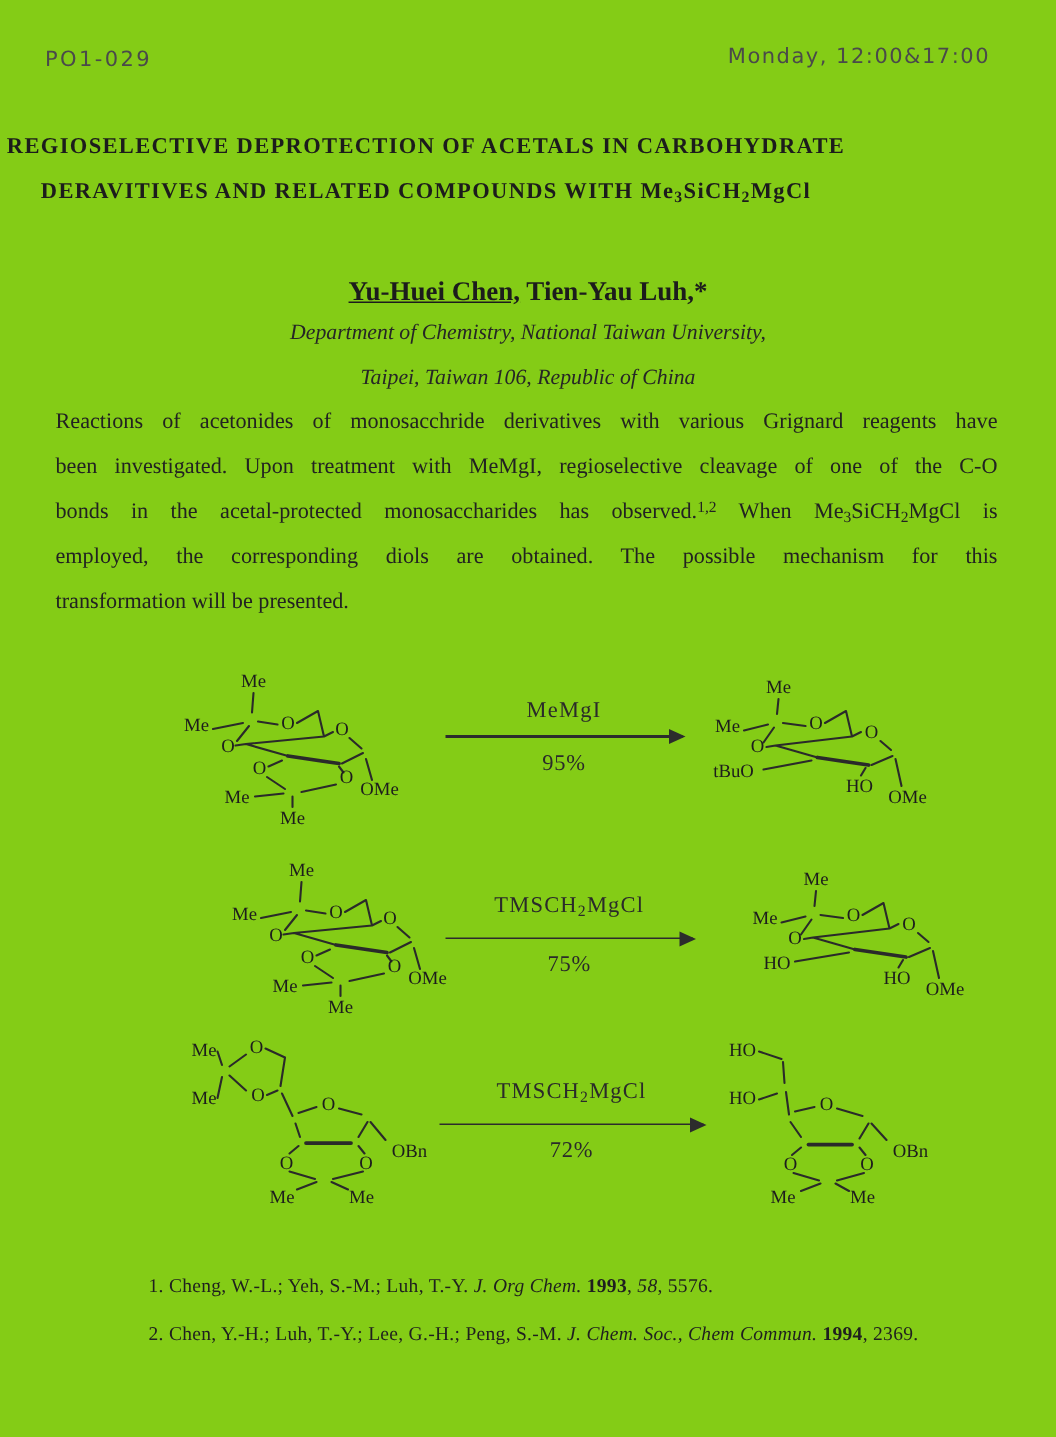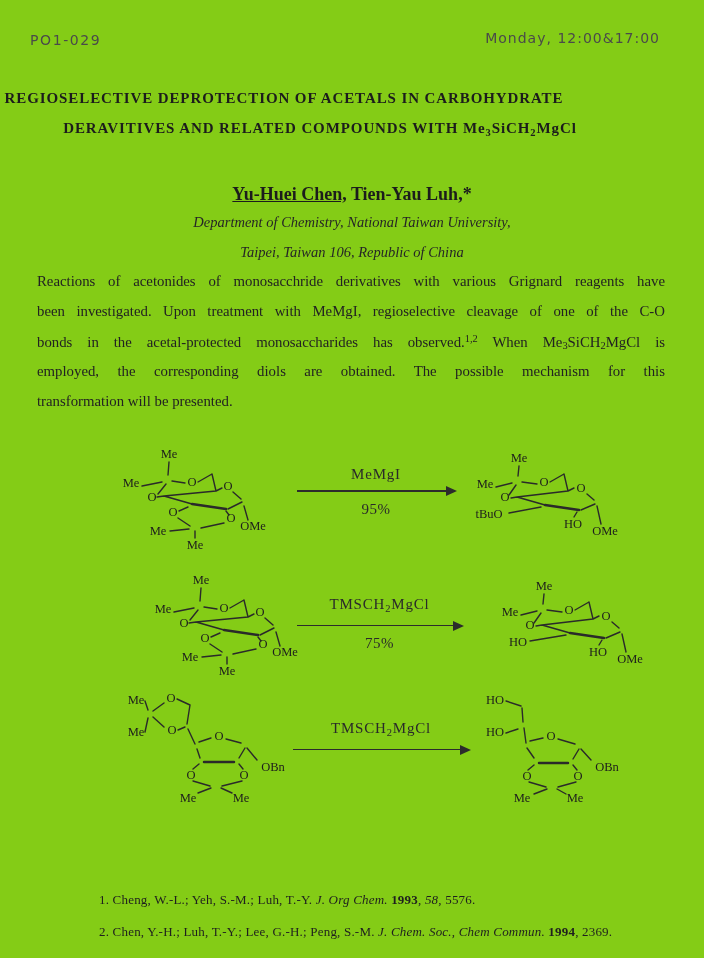--- a/index.html
+++ b/index.html
@@ -25,32 +25,32 @@
   .struct text{font-family:"Liberation Serif","DejaVu Serif",serif;font-size:12.5px;fill:#1d1d1d;}
   .struct path{stroke:#2a2a2a;stroke-width:1.4;fill:none;stroke-linecap:round;}
   .struct path.bold{stroke-width:2.5;}
   .arrow{position:absolute;text-align:center;color:#2a2a2a;}
   .reagent{font-size:15px;letter-spacing:0.8px;line-height:20px;padding-bottom:6px;}
   .shaft{height:1.8px;background:#2c2c2c;position:relative;}
   .head{position:absolute;right:-2px;top:50%;transform:translateY(-50%);width:0;height:0;
         border-left:11px solid #2c2c2c;border-top:5.5px solid transparent;border-bottom:5.5px solid transparent;}
   .yield{font-size:15px;padding-top:9px;letter-spacing:0.5px;}
   
-  .ref{left:99px;font-size:13px;color:#1f1f1f;letter-spacing:0.2px;margin-top:43px;}
+  .ref{left:99px;font-size:13px;color:#1f1f1f;letter-spacing:0.2px;}
 </style>
 </head>
 <body>
 
 <div id="page">
 
   <div class="abs hdr" style="left:30px;top:32px;">PO1-029</div>
   <div class="abs hdr" style="right:44px;top:30px;letter-spacing:1px;text-align:right;">Monday, 12:00&amp;17:00</div>
 
   <div class="abs title" style="top:90px;">REGIOSELECTIVE DEPROTECTION OF ACETALS IN CARBOHYDRATE</div>
-  <div class="abs title" style="top:120px;margin-left:36px;"><span>DERAVITIVES  AND RELATED COMPOUNDS WITH Me</span><sub>3</sub><span>SiCH</span><sub>2</sub><span>MgCl</span></div>
+  <div class="abs title" style="top:120px;"><span>DERAVITIVES  AND RELATED COMPOUNDS WITH Me</span><sub>3</sub><span>SiCH</span><sub>2</sub><span>MgCl</span></div>
 
   <div class="abs authors" style="top:184px;"><span style="text-decoration: underline;">Yu-Huei Chen,</span><span> Tien-Yau Luh,*</span></div>
   <div class="abs affil" style="top:214px;">Department of Chemistry, National Taiwan University,</div>
   <div class="abs affil" style="top:244px;">Taipei, Taiwan 106, Republic of China</div>
 
   <div class="abs bodyline jline" style="top:273px;"><span>Reactions of acetonides of monosacchride derivatives with various Grignard reagents have</span></div>
   <div class="abs bodyline jline" style="top:303px;"><span>been investigated.  Upon treatment with MeMgI, regioselective cleavage of one of the C-O</span></div>
   <div class="abs bodyline jline" style="top:333px;"><span>bonds in the acetal-protected monosaccharides has observed.</span><sup>1,2</sup><span> When Me</span><sub>3</sub><span>SiCH</span><sub>2</sub><span>MgCl is</span></div>
   <div class="abs bodyline jline" style="top:363px;"><span>employed, the corresponding diols are obtained. The possible mechanism for this</span></div>
   <div class="abs bodyline" style="top:393px;"><span>transformation will be presented.</span></div>
@@ -158,20 +158,21 @@
       <text x="124" y="93" text-anchor="middle">O</text>
       <text x="68" y="116" text-anchor="middle">Me</text>
       <text x="121" y="116" text-anchor="middle">Me</text>
     </svg>
 
     <div class="arrow" style="left:293px;top:36px;width:176px;">
       <div class="reagent"><span>TMSCH</span><sub>2</sub><span>MgCl</span></div>
       <div class="shaft">
           <span class="head"></span>
         </div>
+      <div class="yield">72%</div>
     </div>
 
     <svg class="abs struct" style="left:458px;top:6px;" width="195" height="124" viewBox="0 0 195 124">
       <g>
         <path d="M48 13 L63 18 M64 20 L65 34 M48 45 L60 41 M66 40 L68 55 M72 53 L85 50 M100 51 L117 56 M121 61 L115 71 M76 70 L69 60 M123 61 L133 72 M76 77 L70 82 M115 77 L119 82 M71 94 L88 99 M118 94 L100 99 M89 101 L76 106 M99 101 L108 106"></path>
         <path class="bold" d="M110 75 L81 75"></path>
       </g>
       <text x="37" y="16" text-anchor="middle">HO</text>
       <text x="37" y="48" text-anchor="middle">HO</text>
       <text x="93" y="52" text-anchor="middle">O</text>

